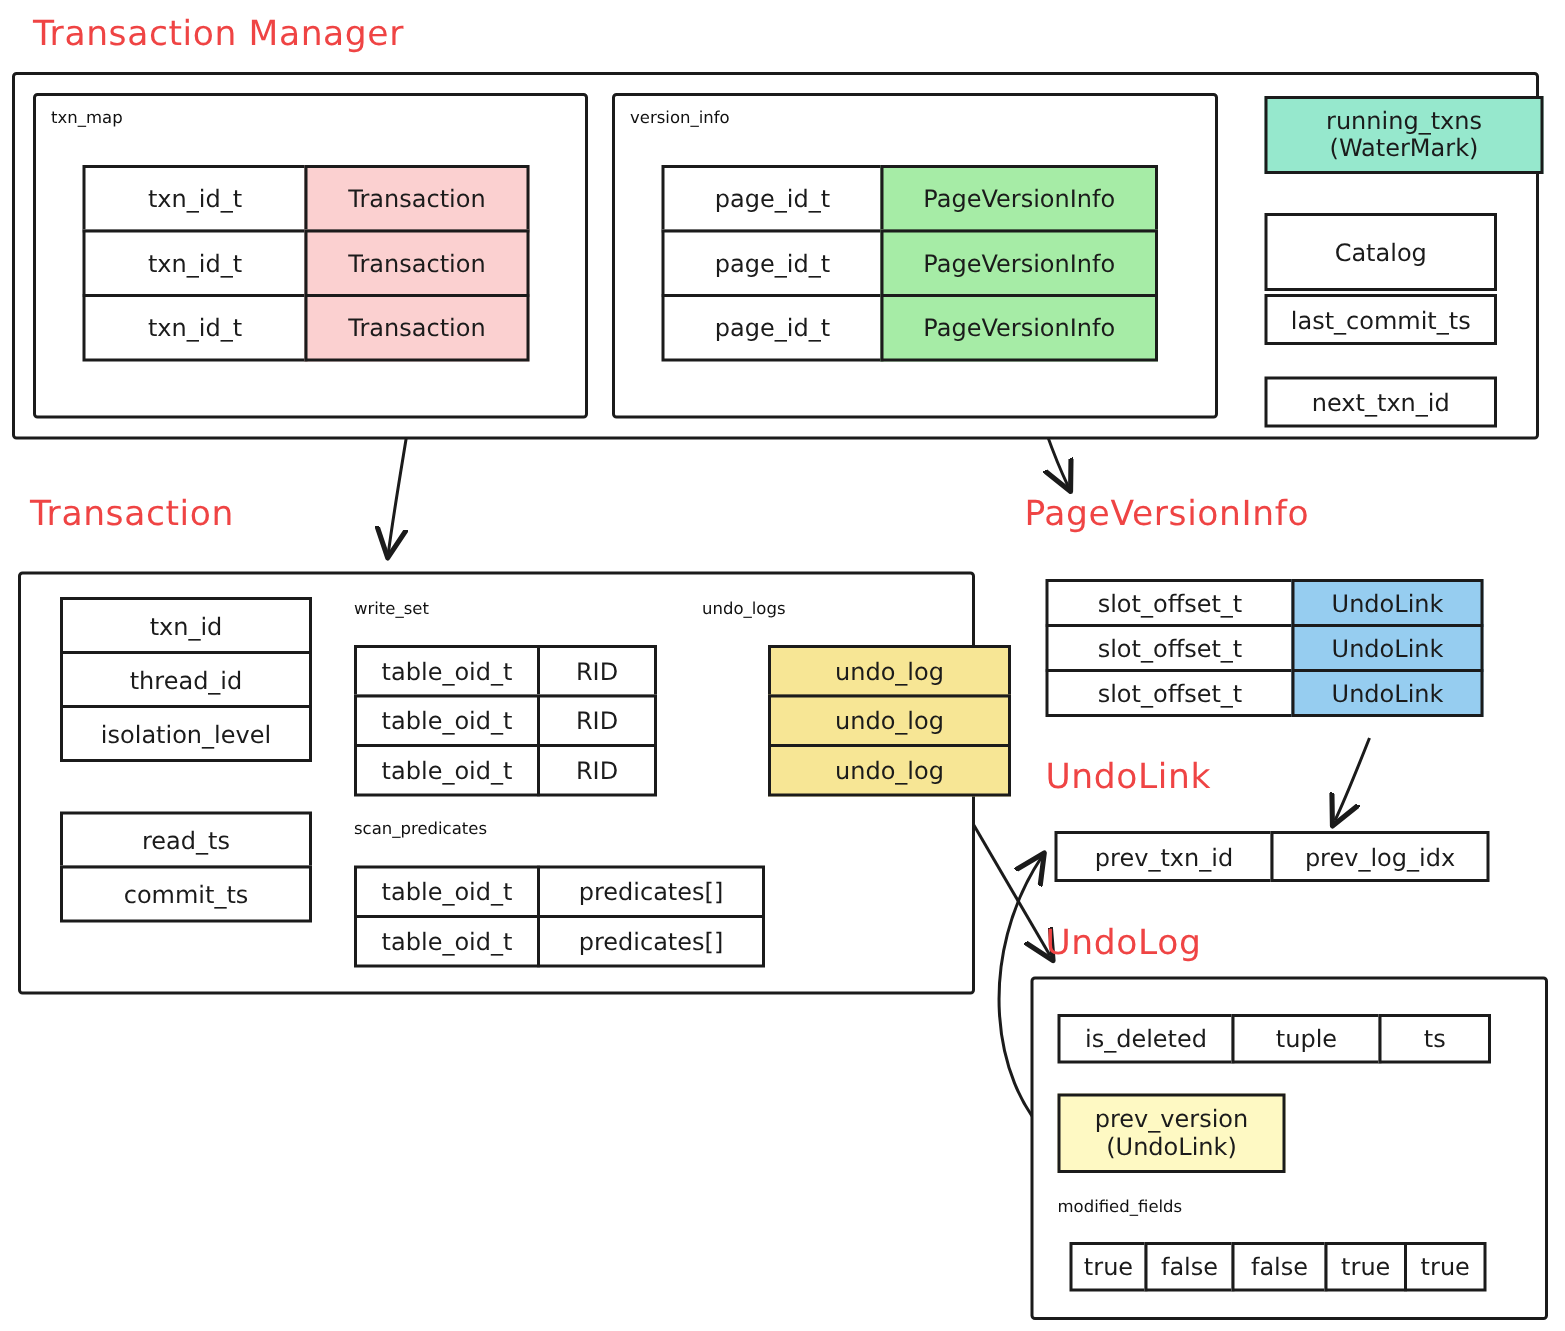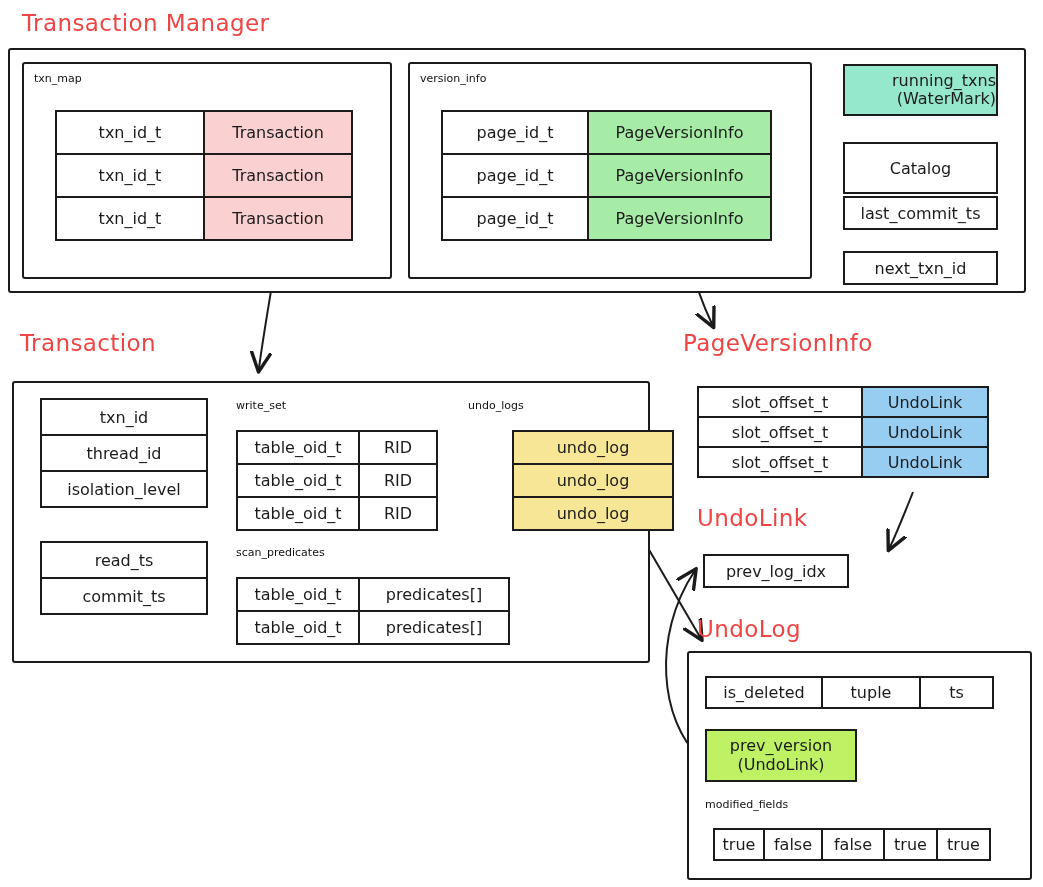--- a/index.html
+++ b/index.html
@@ -132,21 +132,21 @@
     <div class="row">
       <div class="cell" style="width:148px;height:45px;">page_id_t</div>
       <div class="cell" style="width:185px;height:45px;background:#a6eca6;">PageVersionInfo</div>
     </div>
     <div class="row">
       <div class="cell" style="width:148px;height:45px;">page_id_t</div>
       <div class="cell" style="width:185px;height:45px;background:#a6eca6;">PageVersionInfo</div>
     </div>
   </div>
 
-  <div class="abs fld two-line" style="left:843px; top:64px; width:155px; height:52px; background:#96e8cd;align-items:flex-end;">
+  <div class="abs fld two-line" style="left:843px; top:64px; width:186px; height:52px; background:#96e8cd;">
     <span>running_txns</span>
     <span>(WaterMark)</span>
   </div>
   <div class="abs fld" style="left:843px; top:142px; width:155px; height:52px;">
     <span>Catalog</span>
   </div>
   <div class="abs fld" style="left:843px; top:196px; width:155px; height:34px;">
     <span>last_commit_ts</span>
   </div>
   <div class="abs fld" style="left:843px; top:251px; width:155px; height:34px;">
@@ -233,37 +233,38 @@
     <div class="row">
       <div class="cell" style="width:166px;height:32px;">slot_offset_t</div>
       <div class="cell" style="width:128px;height:32px;background:#96cdf0;">UndoLink</div>
     </div>
   </div>
 
   <div class="abs sect-title" style="left:697px; top:505px;">UndoLink</div>
 
   <div class="stack" style="left:703px; top:554px;">
     <div class="row">
+      <div class="cell" style="width:146px;height:34px;">prev_txn_id</div>
       <div class="cell" style="width:146px;height:34px;">prev_log_idx</div>
     </div>
   </div>
 
   <div class="abs sect-title" style="left:697px; top:616px;">UndoLog</div>
 
   <div class="abs outerbox" style="left:687px; top:651px; width:345px; height:229px;"></div>
 
   <div class="stack" style="left:705px; top:676px;">
     <div class="row">
       <div class="cell" style="width:118px;height:33px;">is_deleted</div>
       <div class="cell" style="width:100px;height:33px;">tuple</div>
       <div class="cell" style="width:75px;height:33px;">ts</div>
     </div>
   </div>
 
-  <div class="abs fld two-line" style="left:705px; top:729px; width:152px; height:53px; background:#bef264;">
+  <div class="abs fld two-line" style="left:705px; top:729px; width:152px; height:53px; background:#fef9c3;">
     <span>prev_version</span>
     <span>(UndoLink)</span>
   </div>
 
   <div class="abs group-label" style="left:705px; top:798px;">modified_fields</div>
 
   <div class="stack" style="left:713px; top:828px;">
     <div class="row">
       <div class="cell" style="width:52px;height:33px;">true</div>
       <div class="cell" style="width:60px;height:33px;">false</div>

